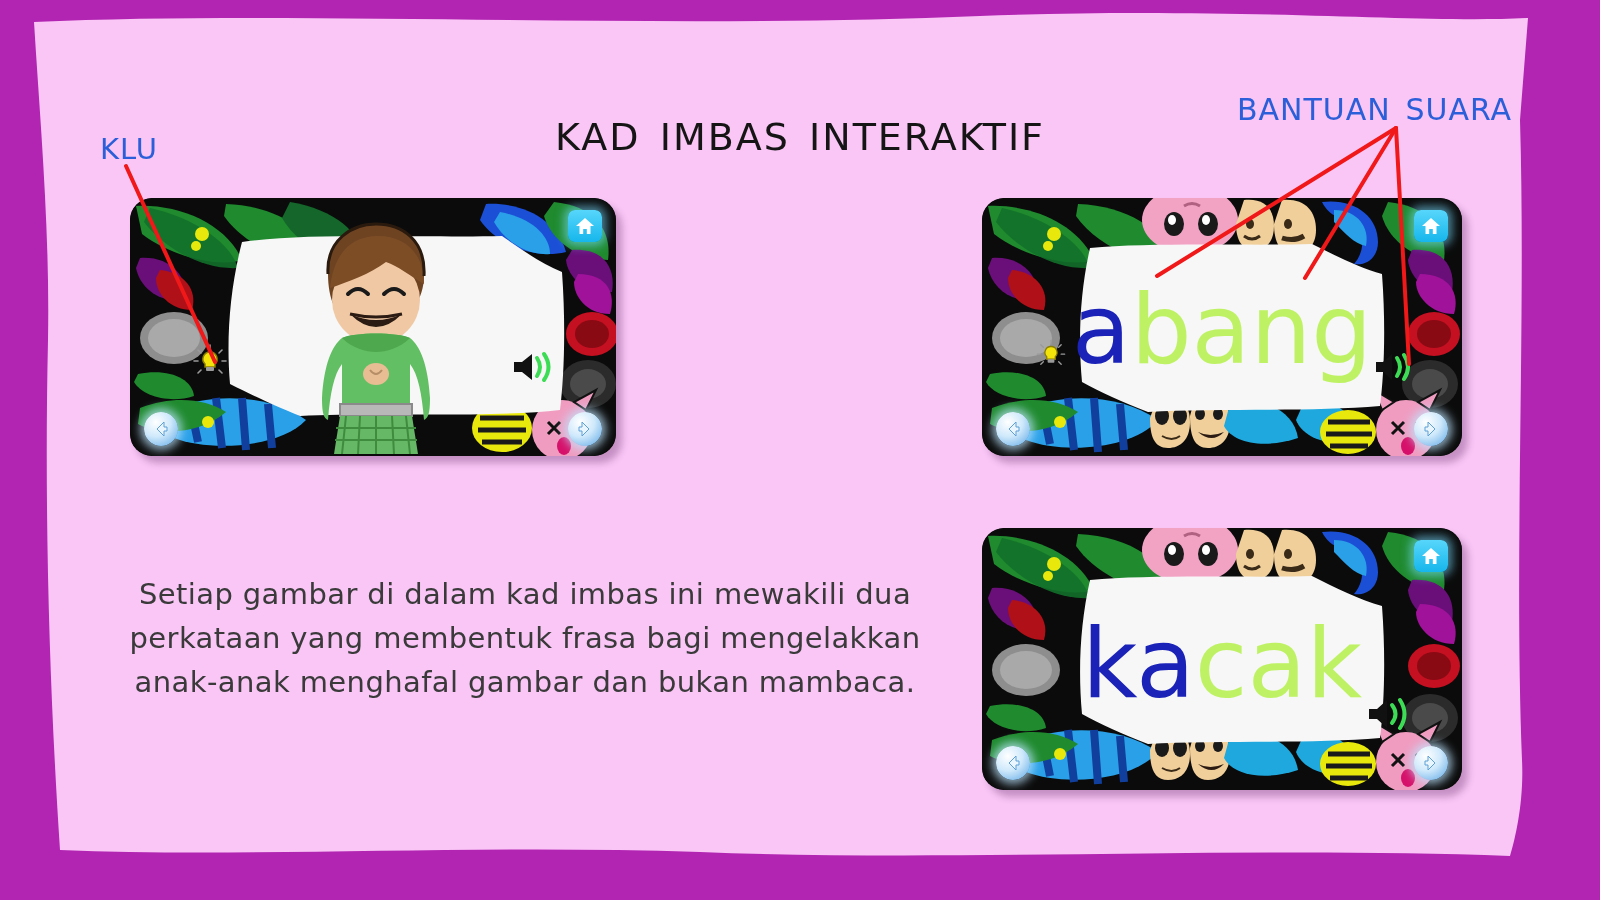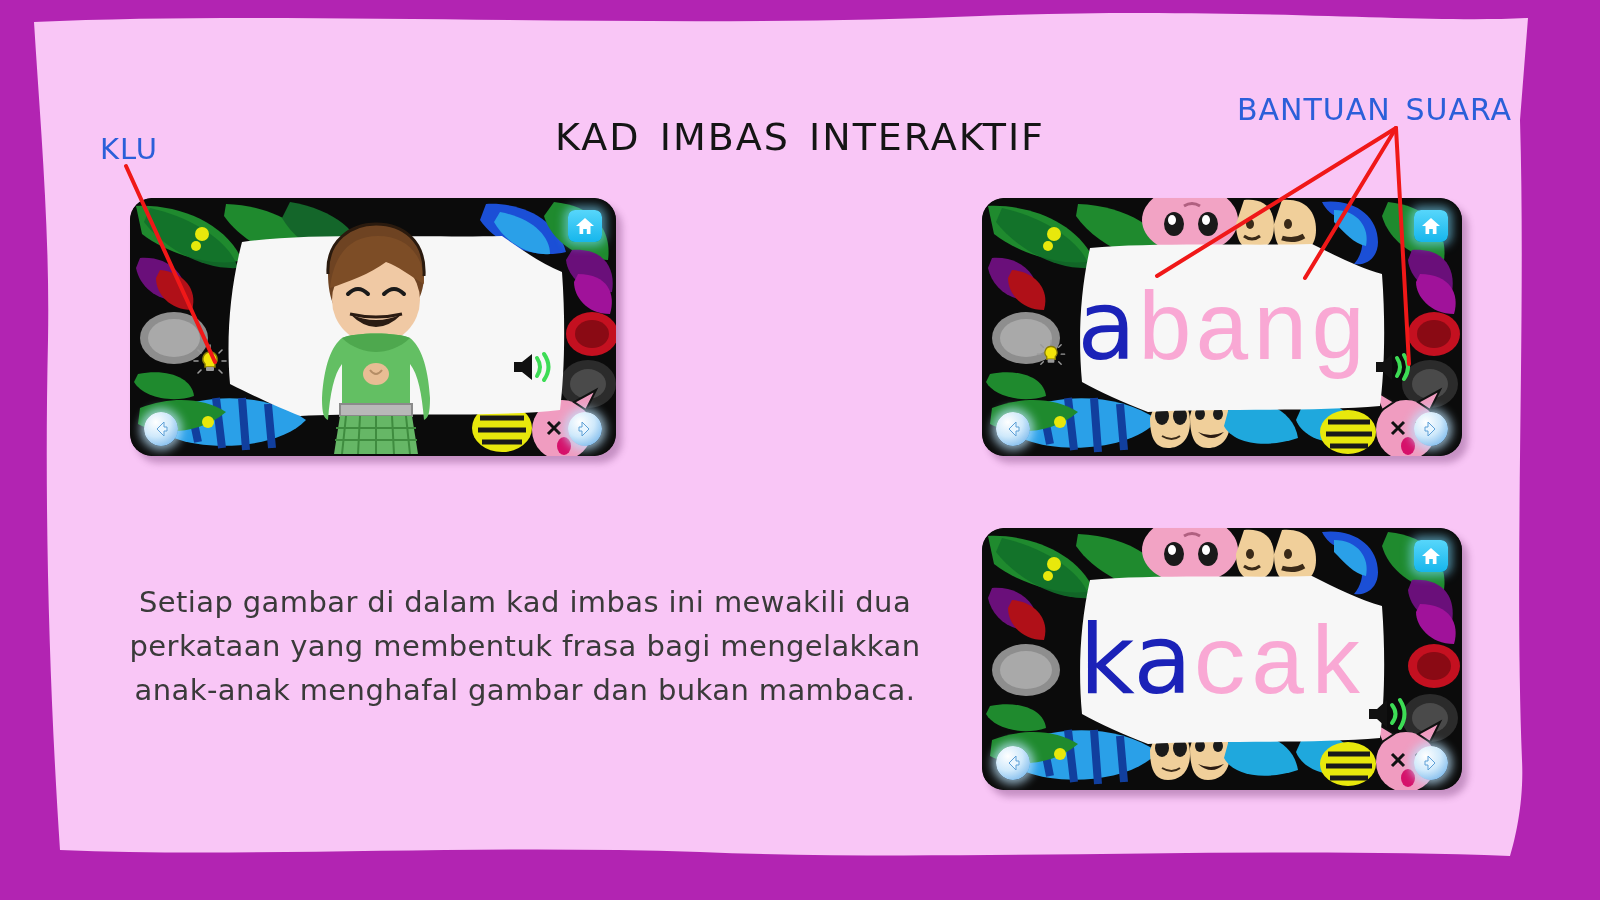--- a/index.html
+++ b/index.html
@@ -65,21 +65,20 @@
     position: absolute;
     left: 100px;
     top: 572px;
     width: 850px;
     text-align: center;
     font-family: "DejaVu Sans", sans-serif;
     font-size: 29px;
     line-height: 44px;
     color: #3a3a3a;
     letter-spacing: 0.4px;
-    margin-top: 8px;
   }
 
   
   .card {
     position: absolute;
     border-radius: 22px;
     background: #0b0b0b;
     box-shadow: 6px 7px 7px rgba(80,20,80,0.30);
     overflow: hidden;
   }
@@ -94,21 +93,21 @@
     left: 0; right: 0;
     top: 50%;
     transform: translateY(-50%);
     text-align: center;
     font-family: "DejaVu Sans", sans-serif;
     font-weight: 400;
     white-space: nowrap;
     line-height: 1;
   }
   .seg-blue { color: #1b22b8; }
-  .seg-red  { color: #f9a8d4; font-family: Liberation Mono, monospace; }
+  .seg-red  { color: #bef264; }
 
   
   .btn-circle {
     position: absolute;
     width: 34px; height: 34px;
     border-radius: 50%;
     background: radial-gradient(circle at 35% 30%, #ffffff 0%, #cfe9fb 45%, #8fc4ef 75%, #5d9fd6 100%);
     box-shadow: 0 0 10px 4px rgba(190,230,255,0.75);
     display: flex; align-items: center; justify-content: center;
   }

